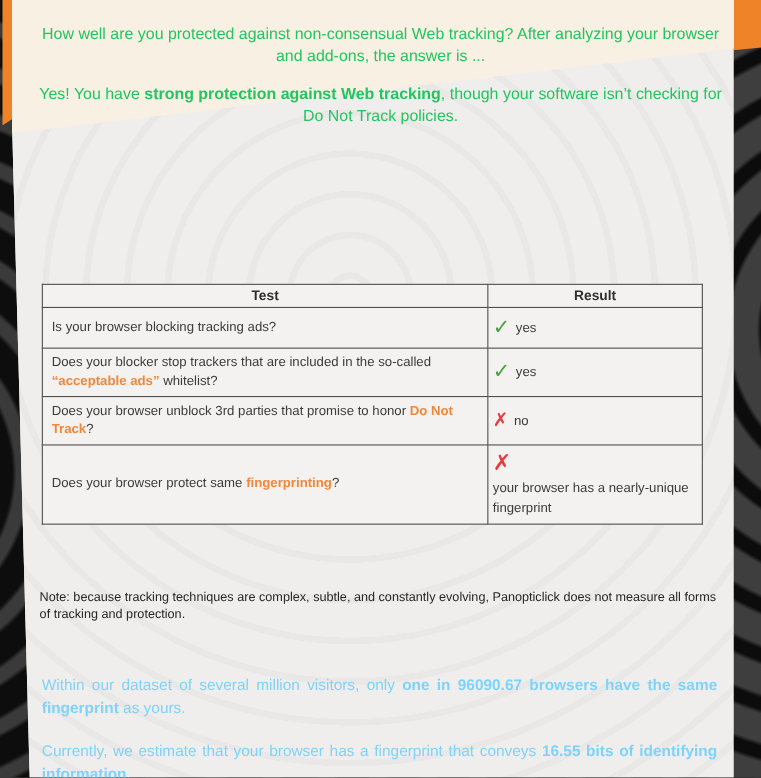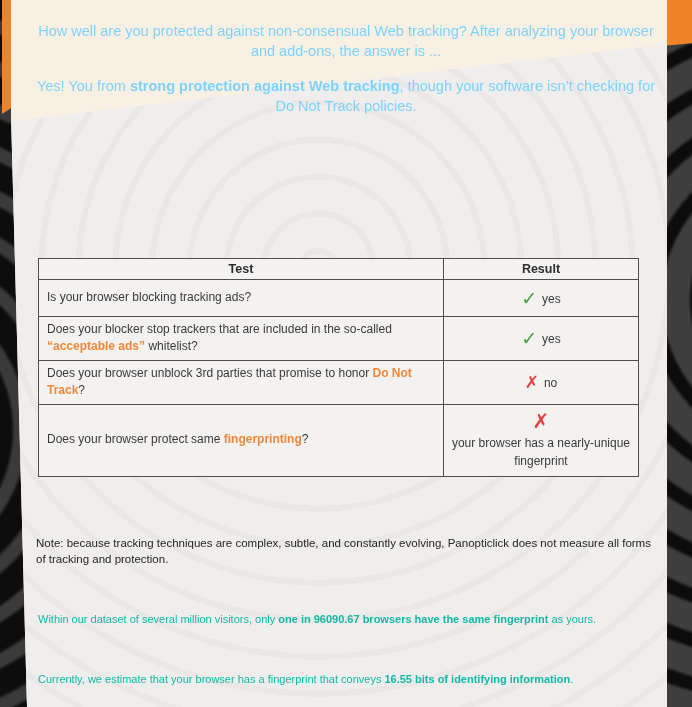--- a/index.html
+++ b/index.html
@@ -43,21 +43,21 @@
   
   .orange-left{
     position:absolute;left:2px;top:0;width:9px;height:114px;
     clip-path:polygon(0 0,100% 0,100% 95%,0 100%);
   }
   .orange-right{
     position:absolute;left:667px;top:0;width:25px;height:47px;
     clip-path:polygon(0 0,100% 0,100% 92%,0 97%);
   }
   
-  .txt{position:absolute;color:#7dd3fc;}
+  .txt{position:absolute;color:#22c55e;}
   .banner-p{
     left:30px;right:30px;
     font-size:14.5px;line-height:20px;
     text-align:center;
   }
   .p-intro{top:6px;}
   .p-result{top:61px;}
   .p-help{top:117px;}
   b,strong{font-weight:bold;}
   
@@ -70,21 +70,21 @@
   }
   table.results th, table.results td{
     border:1px solid #4f4f4f;
     vertical-align:middle;
   }
   table.results th{
     font-size:12.5px;font-weight:bold;text-align:center;
     height:18px;padding:1px 4px;color:#2e2e2e;margin-top:13px;
   }
   td.c1{padding:4px 8px;line-height:1.45;}
-  td.c2{text-align:center;padding:2px 4px;}
+  td.c2{text-align:left;padding:2px 4px;}
   col.w1{width:405px;} col.w2{width:195px;}
   tr.r-s{height:37px;}
   tr.r-m{height:43px;padding-left:12px;}
   tr.r-xl{height:72px;}
   .check{
     color:#44a13b;font-size:19px;font-weight:400;
     vertical-align:-2px;margin-right:5px;
   }
   .xmark{
     color:#e63c3c;font-size:17px;font-style:italic;
@@ -98,40 +98,40 @@
   .olink{
     color:#f0883b;font-weight:bold;text-decoration:none;cursor:pointer;
   }
   
   .note{
     left:36px;right:36px;top:523px;
     font-size:11.5px;line-height:16px;text-align:left;color:#262626;
   }
   .stat{
     left:38px;width:614px;
-    font-size:11px;line-height:21px;text-align:justify;color:#14b8a6;
+    font-size:14px;line-height:21px;text-align:justify;color:#7dd3fc;
   }
   .stat-1{top:598px;}
   .stat-2{top:658px;}
 </style>
 </head>
 <body>
 
 <div class="stage">
 
   <div class="bg-dark"></div>
   <div class="bg-dark-right"></div>
   <div class="content-col"></div>
   <div class="cream-banner"></div>
   <div class="orange-left" style="background:#ee8327;"></div>
   <div class="orange-right" style="background:#ee8327;"></div>
 
   <p class="txt banner-p p-intro">How well are you protected against non-consensual Web tracking? After analyzing your browser and add-ons, the answer is ...</p>
 
-  <p class="txt banner-p p-result"><span>Yes! You from </span><strong>strong protection against Web tracking</strong><span>, though your software isn’t checking for Do Not Track policies.</span></p>
+  <p class="txt banner-p p-result"><span>Yes! You have </span><strong>strong protection against Web tracking</strong><span>, though your software isn’t checking for Do Not Track policies.</span></p>
 
 
   <table class="results">
     <colgroup>
         <col class="w1">
         <col class="w2">
       </colgroup>
     <thead>
       <tr>
         <th>Test</th>

